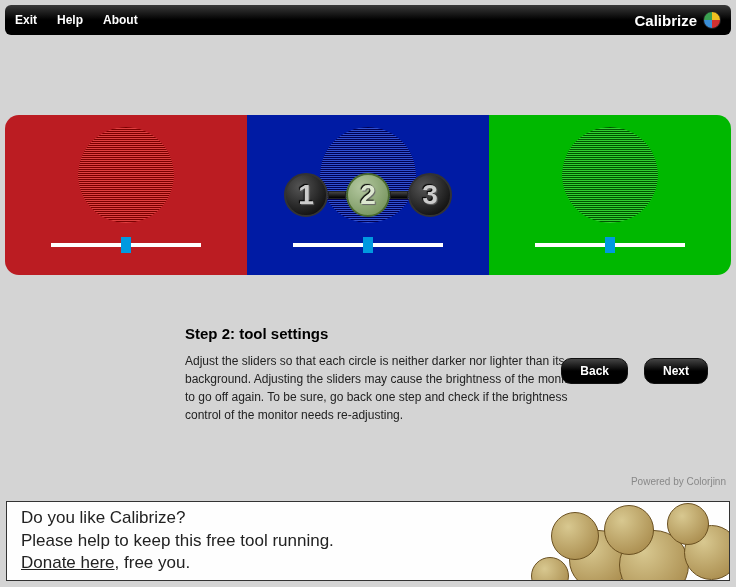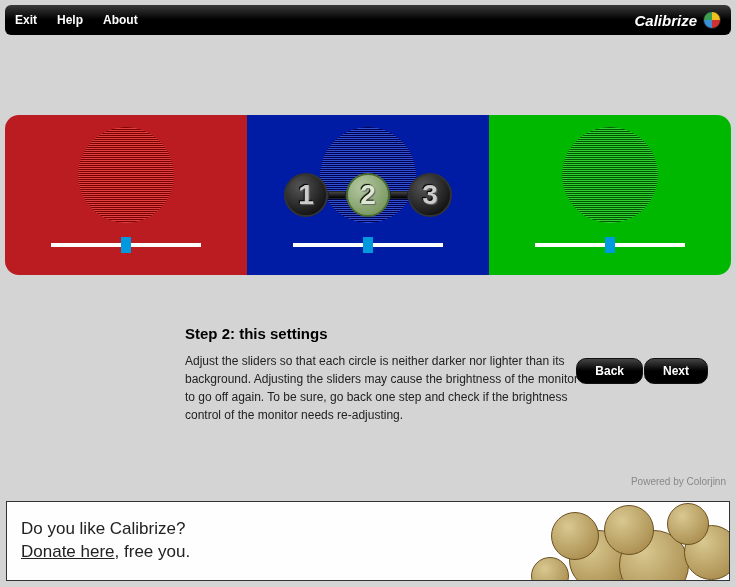--- a/index.html
+++ b/index.html
@@ -34,21 +34,20 @@
 }
 .topbar-right {
   position: absolute;
   right: 10px;
   display: flex;
   align-items: center;
   gap: 6px;
 }
 .brand {
   color: #fff;
-  font-style: italic;
   font-size: 15px;
   font-weight: bold;
 }
 .logo-icon {
   width: 18px;
   height: 18px;
   border-radius: 50%;
   background: conic-gradient(#f0c020 0deg 90deg, #d03030 90deg 180deg, #3a8fd8 180deg 270deg, #3aa050 270deg 360deg);
   border: 1px solid #222;
 }
@@ -153,21 +152,21 @@
   width: 10px;
   height: 16px;
   background: #0099e0;
   cursor: pointer;
 }
 .nav-buttons {
   position: absolute;
   right: 28px;
   top: 243px;
   display: flex;
-  gap: 1px;
+  gap: 16px;
   z-index: 5;
   text-align: right;
 }
 .nav-btn {
   background: linear-gradient(to bottom, #444 0%, #000 50%, #000 100%);
   color: #fff;
   font-size: 12px;
   font-weight: bold;
   padding: 5px 18px;
   border-radius: 10px;
@@ -288,31 +287,32 @@
       </div>
     </div>
   </div>
 
   <div class="nav-buttons">
     <div class="nav-btn">Back</div>
     <div class="nav-btn">Next</div>
   </div>
 
   <div class="content">
-    <h2>Step 2: this settings</h2>
+    <h2>Step 2: tool settings</h2>
     <p>Adjust the sliders so that each circle is neither darker nor lighter than its background. Adjusting the sliders may cause the brightness of the monitor to go off again. To be sure, go back one step and check if the brightness control of the monitor needs re-adjusting.</p>
   </div>
 
 </div>
 
 <div class="powered">Powered by Colorjinn</div>
 
 <div class="footer">
   <div class="footer-text">
     <div>Do you like Calibrize?</div>
+    <div>Please help to keep this free tool running.</div>
     <div>
       <span class="donate">Donate here</span><span>, free you.</span>
     </div>
   </div>
   <div class="coins">
     <div class="coin" style="width:60px;height:60px;right:120px;bottom:10px;"></div>
     <div class="coin" style="width:70px;height:70px;right:60px;bottom:0px;"></div>
     <div class="coin" style="width:55px;height:55px;right:10px;bottom:20px;"></div>
     <div class="coin" style="width:48px;height:48px;right:150px;bottom:40px;"></div>
     <div class="coin" style="width:50px;height:50px;right:95px;bottom:45px;"></div>

